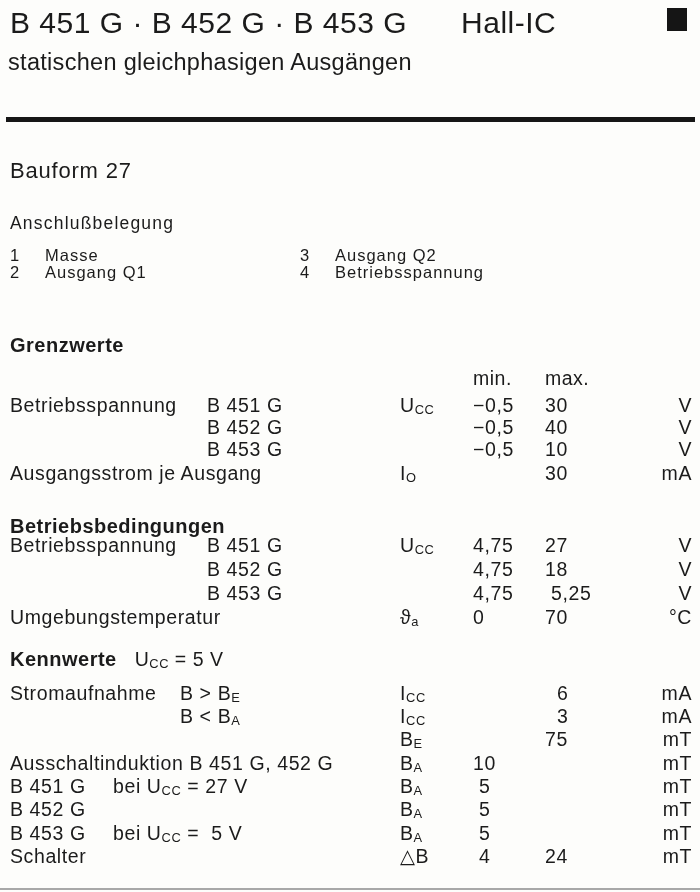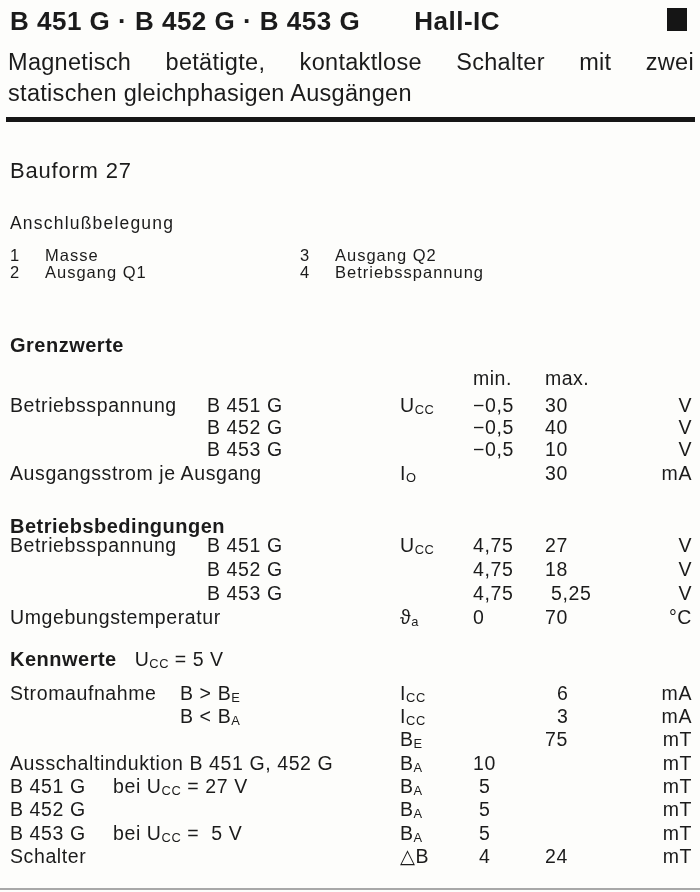--- a/index.html
+++ b/index.html
@@ -4,21 +4,21 @@
 <style>
   html,body{margin:0;padding:0;}
   body{
     width:700px;height:892px;position:relative;overflow:hidden;
     background:#fdfdfb;color:#1b1b1b;
     font-family:"Liberation Sans","DejaVu Sans",sans-serif;
   }
   span{white-space:pre;}
 
   
-  .doc-title{position:absolute;top:6px;left:10px;font-size:26px;font-weight:bold;letter-spacing:0.5px;}
+  .doc-title{position:absolute;top:6px;left:10px;font-size:30px;font-weight:normal;letter-spacing:0.5px;}
   .doc-title .product{margin-left:54px;}
   .corner-mark{position:absolute;top:8px;right:13px;width:20px;height:23px;background:#151515;}
   .subtitle{position:absolute;top:47px;left:8px;width:686px;font-size:23.5px;letter-spacing:0.3px;line-height:31px;}
   .subtitle .just{text-align:justify;text-align-last:justify;}
   .rule-thick{position:absolute;top:117px;left:6px;right:5px;height:5px;background:#161616;}
   .rule-bottom{position:absolute;top:888px;left:0;width:700px;height:2px;background:#a8a8a8;}
 
   .bauform{position:absolute;top:158px;left:10px;font-size:22px;letter-spacing:0.8px;}
   .pin-heading{position:absolute;top:213px;left:10px;font-size:17.5px;letter-spacing:1.2px;}
   .pin-row{position:absolute;left:0;width:700px;font-size:16.5px;letter-spacing:1px;}
@@ -44,21 +44,20 @@
 </style>
 </head>
 <body>
 
 <div class="doc-title">
   <span>B 451 G · B 452 G · B 453 G</span><span class="product">Hall-IC</span>
 </div>
 <div class="corner-mark"></div>
 
 <div class="subtitle">
-  <div class="just">Magnetisch betätigte, kontaktlose Schalter mit zwei</div>
   <div>statischen gleichphasigen Ausgängen</div>
 </div>
 <div class="rule-thick"></div>
 
 <div class="bauform">Bauform 27</div>
 <div class="pin-heading">Anschlußbelegung</div>
 
 <div class="pin-row" style="top:246px">
   <span class="pin-num1">1</span>
   <span class="pin-lbl1">Masse</span>

